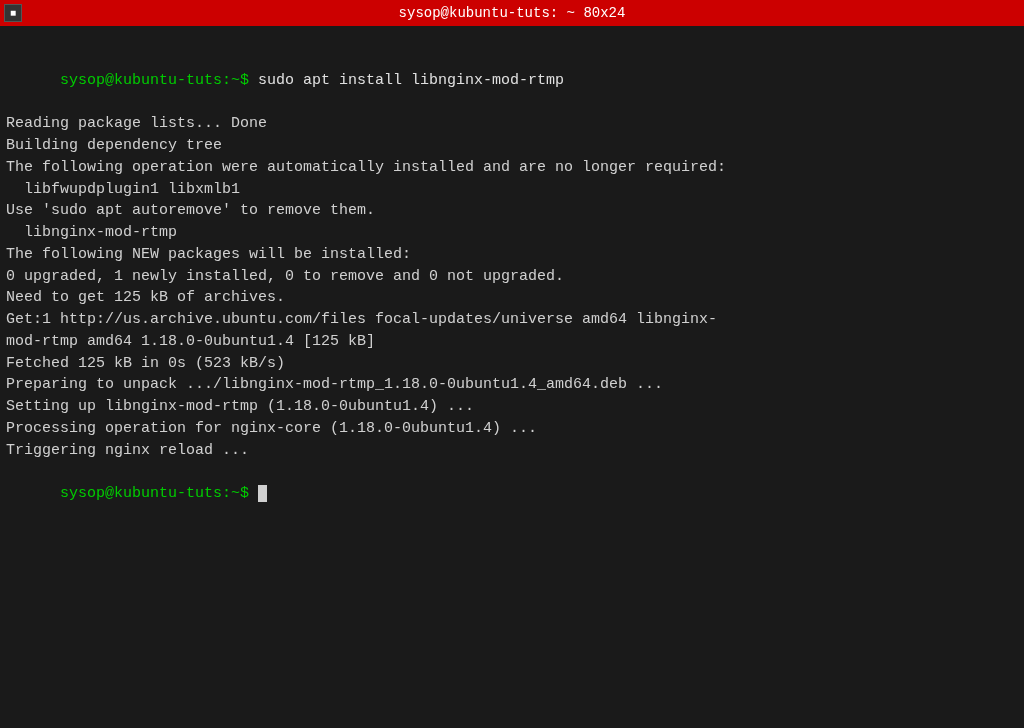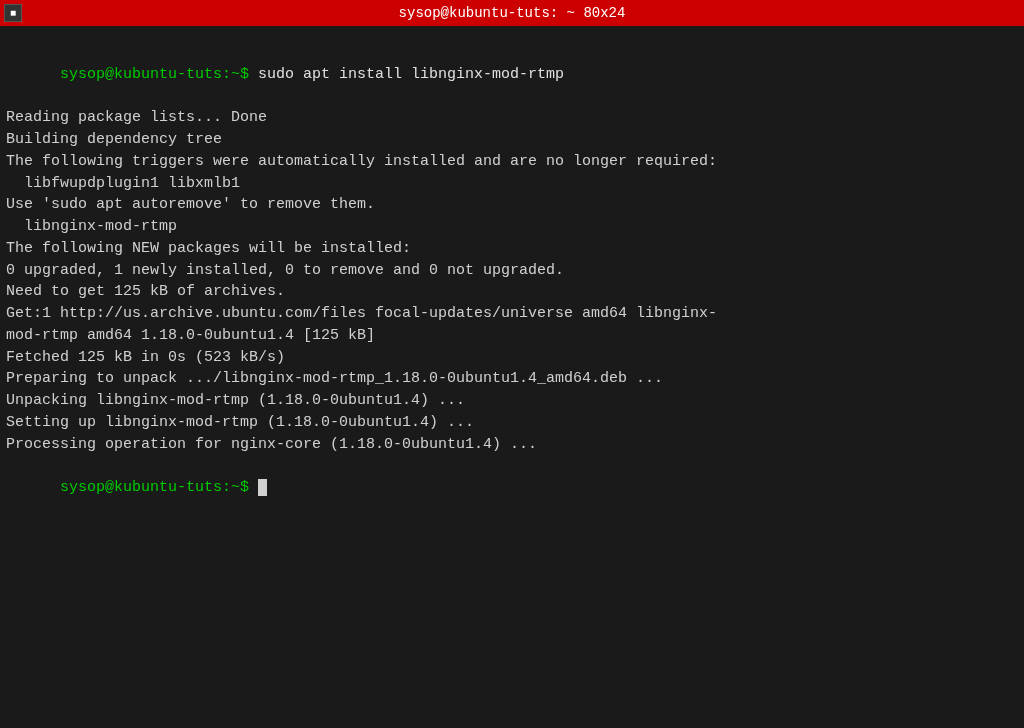--- a/index.html
+++ b/index.html
@@ -42,21 +42,21 @@
       display: flex;
       align-items: center;
       justify-content: center;
       font-size: 10px;
       color: #fff;
     }
 
     .terminal-body {
       background: #1a1a1a;
       color: #d0d0d0;
-      padding: 16px 6px;
+      padding: 22px 6px;
       font-size: 15px;
       line-height: 1.45;
       height: calc(728px - 26px);
       overflow: hidden;
     }
 
     .line {
       white-space: pre-wrap;
       word-break: break-all;
     }
@@ -92,31 +92,31 @@
     </div>
     <span>sysop@kubuntu-tuts: ~ 80x24</span>
   </div>
 
   <div class="terminal-body">
     <div class="line">
       <span class="prompt-green">sysop@kubuntu-tuts:~$ </span><span class="cmd-text">sudo apt install libnginx-mod-rtmp</span>
     </div>
     <div class="line">Reading package lists... Done</div>
     <div class="line">Building dependency tree</div>
-    <div class="line">The following triggers were automatically installed and are no longer required:</div>
+    <div class="line">The following operation were automatically installed and are no longer required:</div>
     <div class="line">  libfwupdplugin1 libxmlb1</div>
     <div class="line">Use 'sudo apt autoremove' to remove them.</div>
     <div class="line">  libnginx-mod-rtmp</div>
     <div class="line">The following NEW packages will be installed:</div>
     <div class="line">0 upgraded, 1 newly installed, 0 to remove and 0 not upgraded.</div>
     <div class="line">Need to get 125 kB of archives.</div>
     <div class="line">Get:1 http://us.archive.ubuntu.com/files focal-updates/universe amd64 libnginx-</div>
     <div class="line">mod-rtmp amd64 1.18.0-0ubuntu1.4 [125 kB]</div>
     <div class="line">Fetched 125 kB in 0s (523 kB/s)</div>
     <div class="line">Preparing to unpack .../libnginx-mod-rtmp_1.18.0-0ubuntu1.4_amd64.deb ...</div>
-    <div class="line">Unpacking libnginx-mod-rtmp (1.18.0-0ubuntu1.4) ...</div>
     <div class="line">Setting up libnginx-mod-rtmp (1.18.0-0ubuntu1.4) ...</div>
     <div class="line">Processing operation for nginx-core (1.18.0-0ubuntu1.4) ...</div>
+    <div class="line">Triggering nginx reload ...</div>
     <div class="line">
       <span class="prompt-green">sysop@kubuntu-tuts:~$ </span><span class="cursor"></span>
     </div>
   </div>
 </div>
 
 </body></html>

